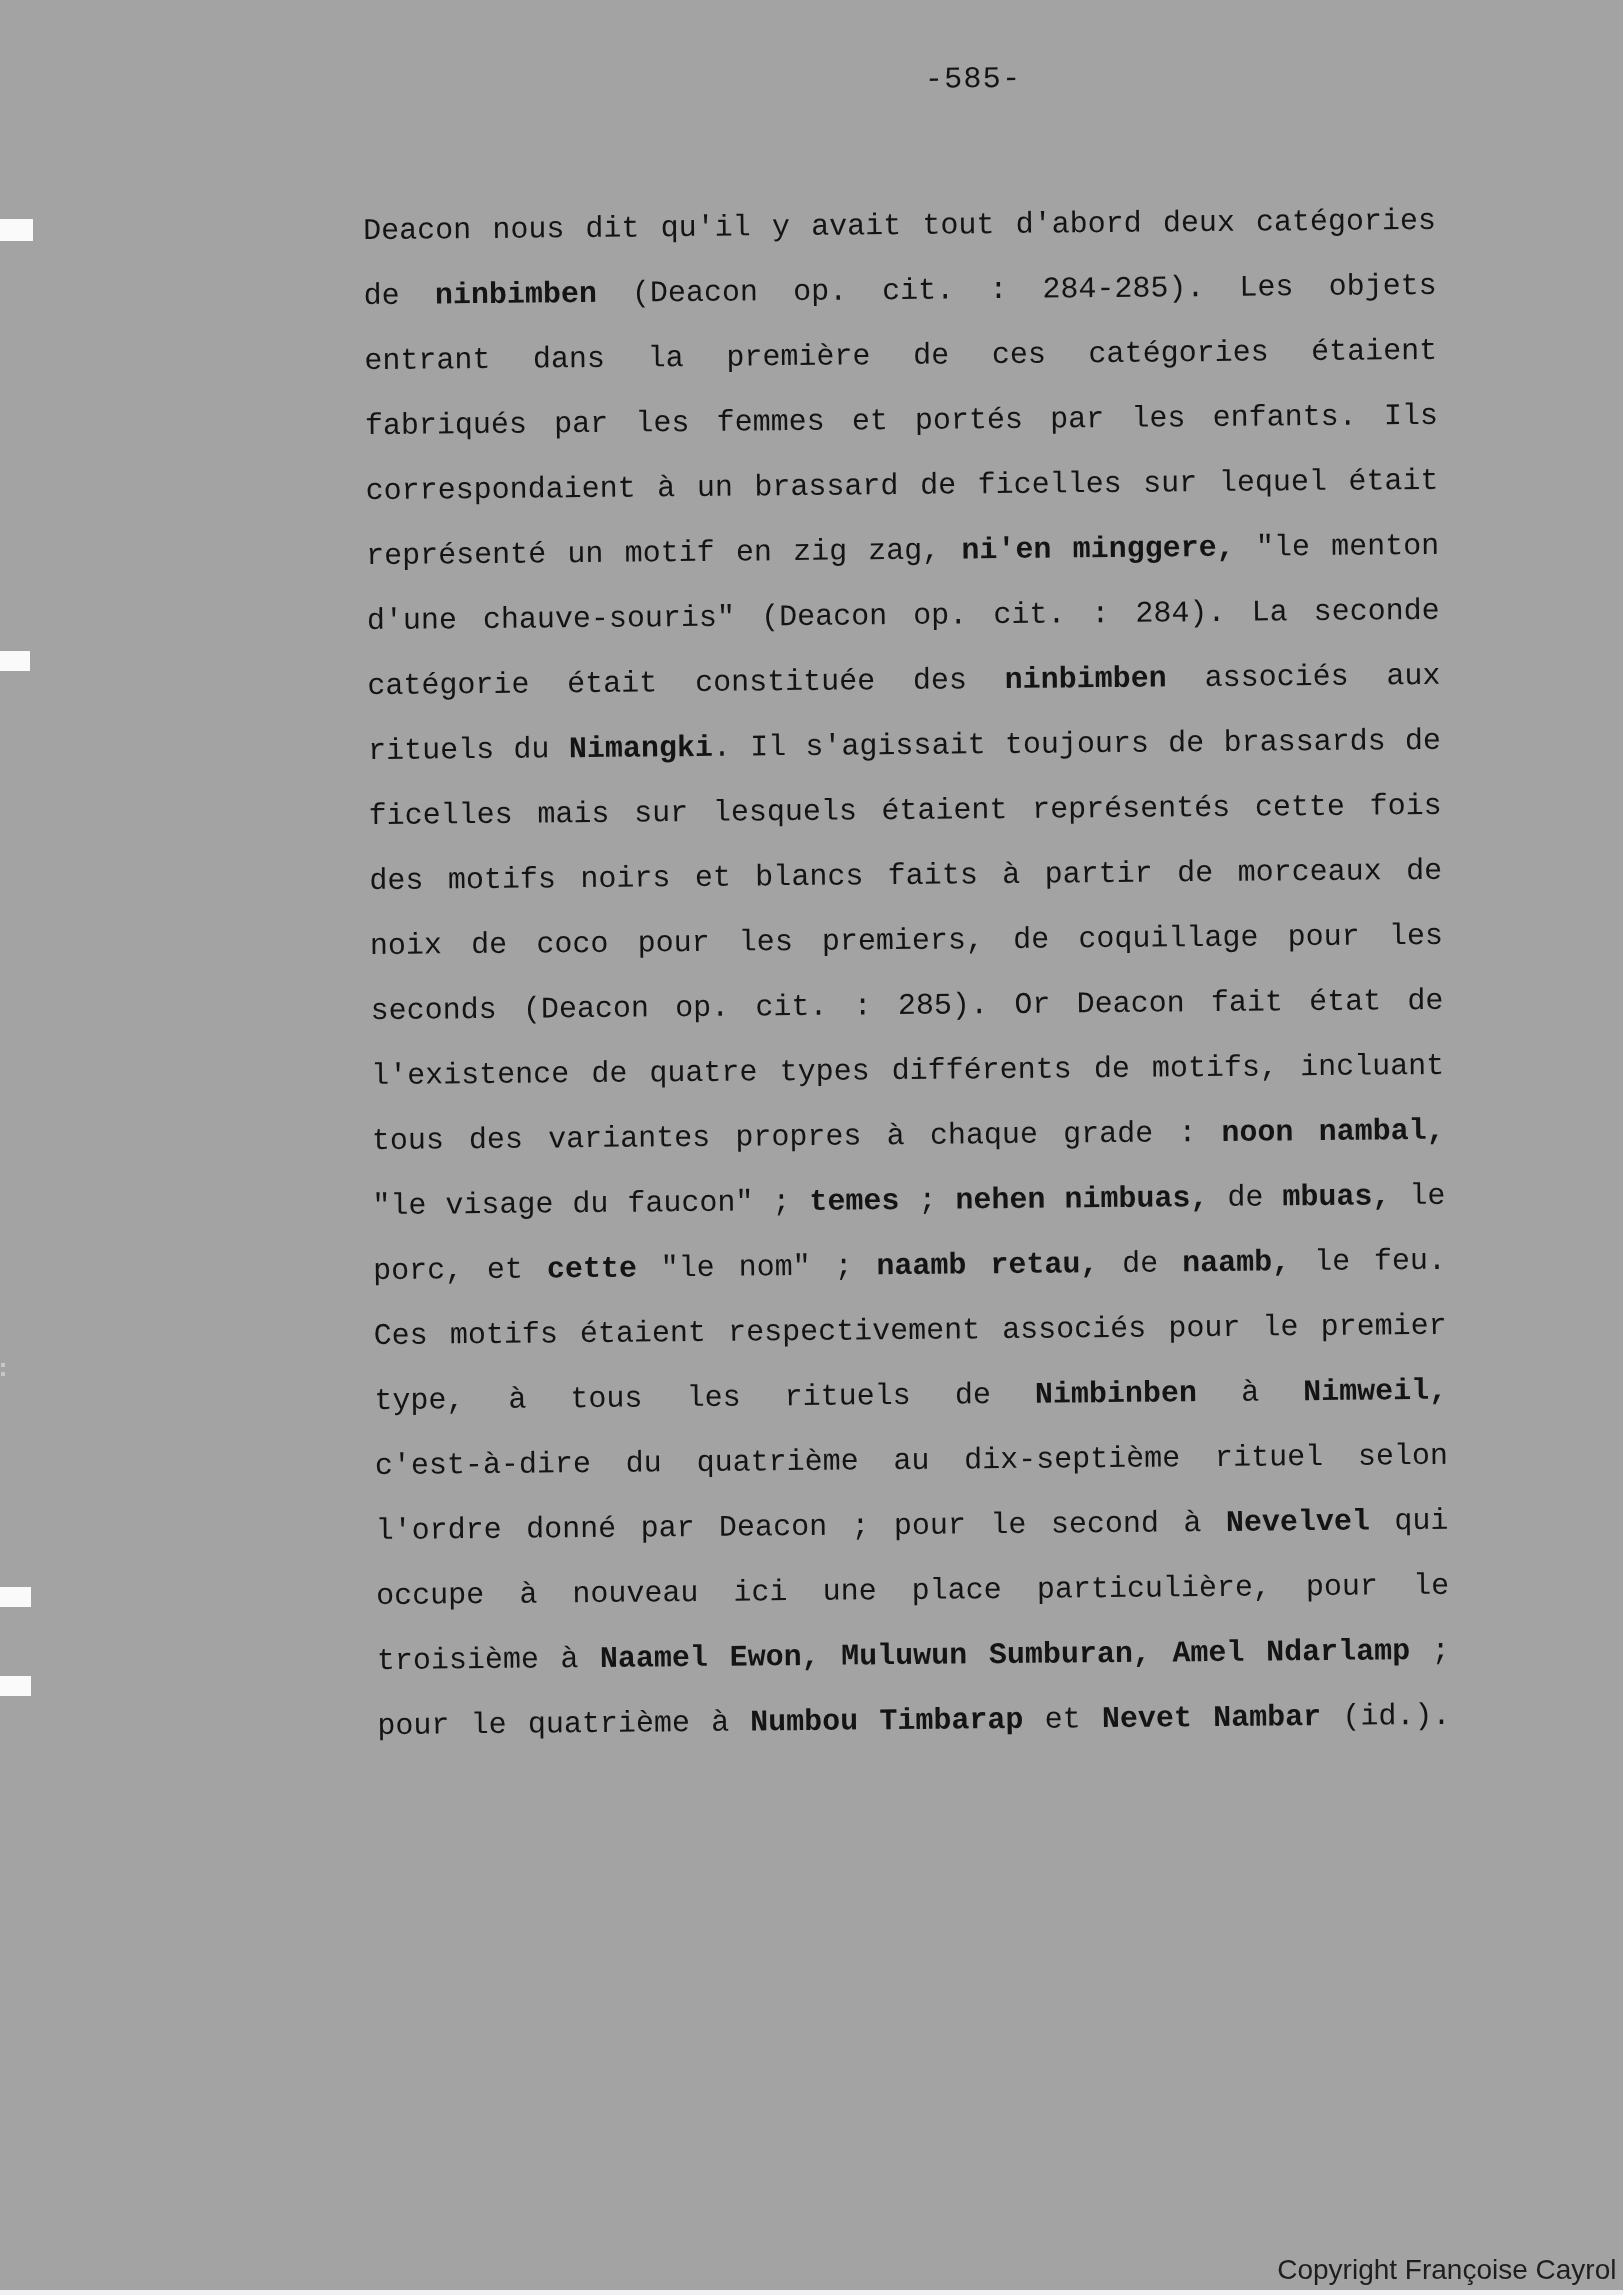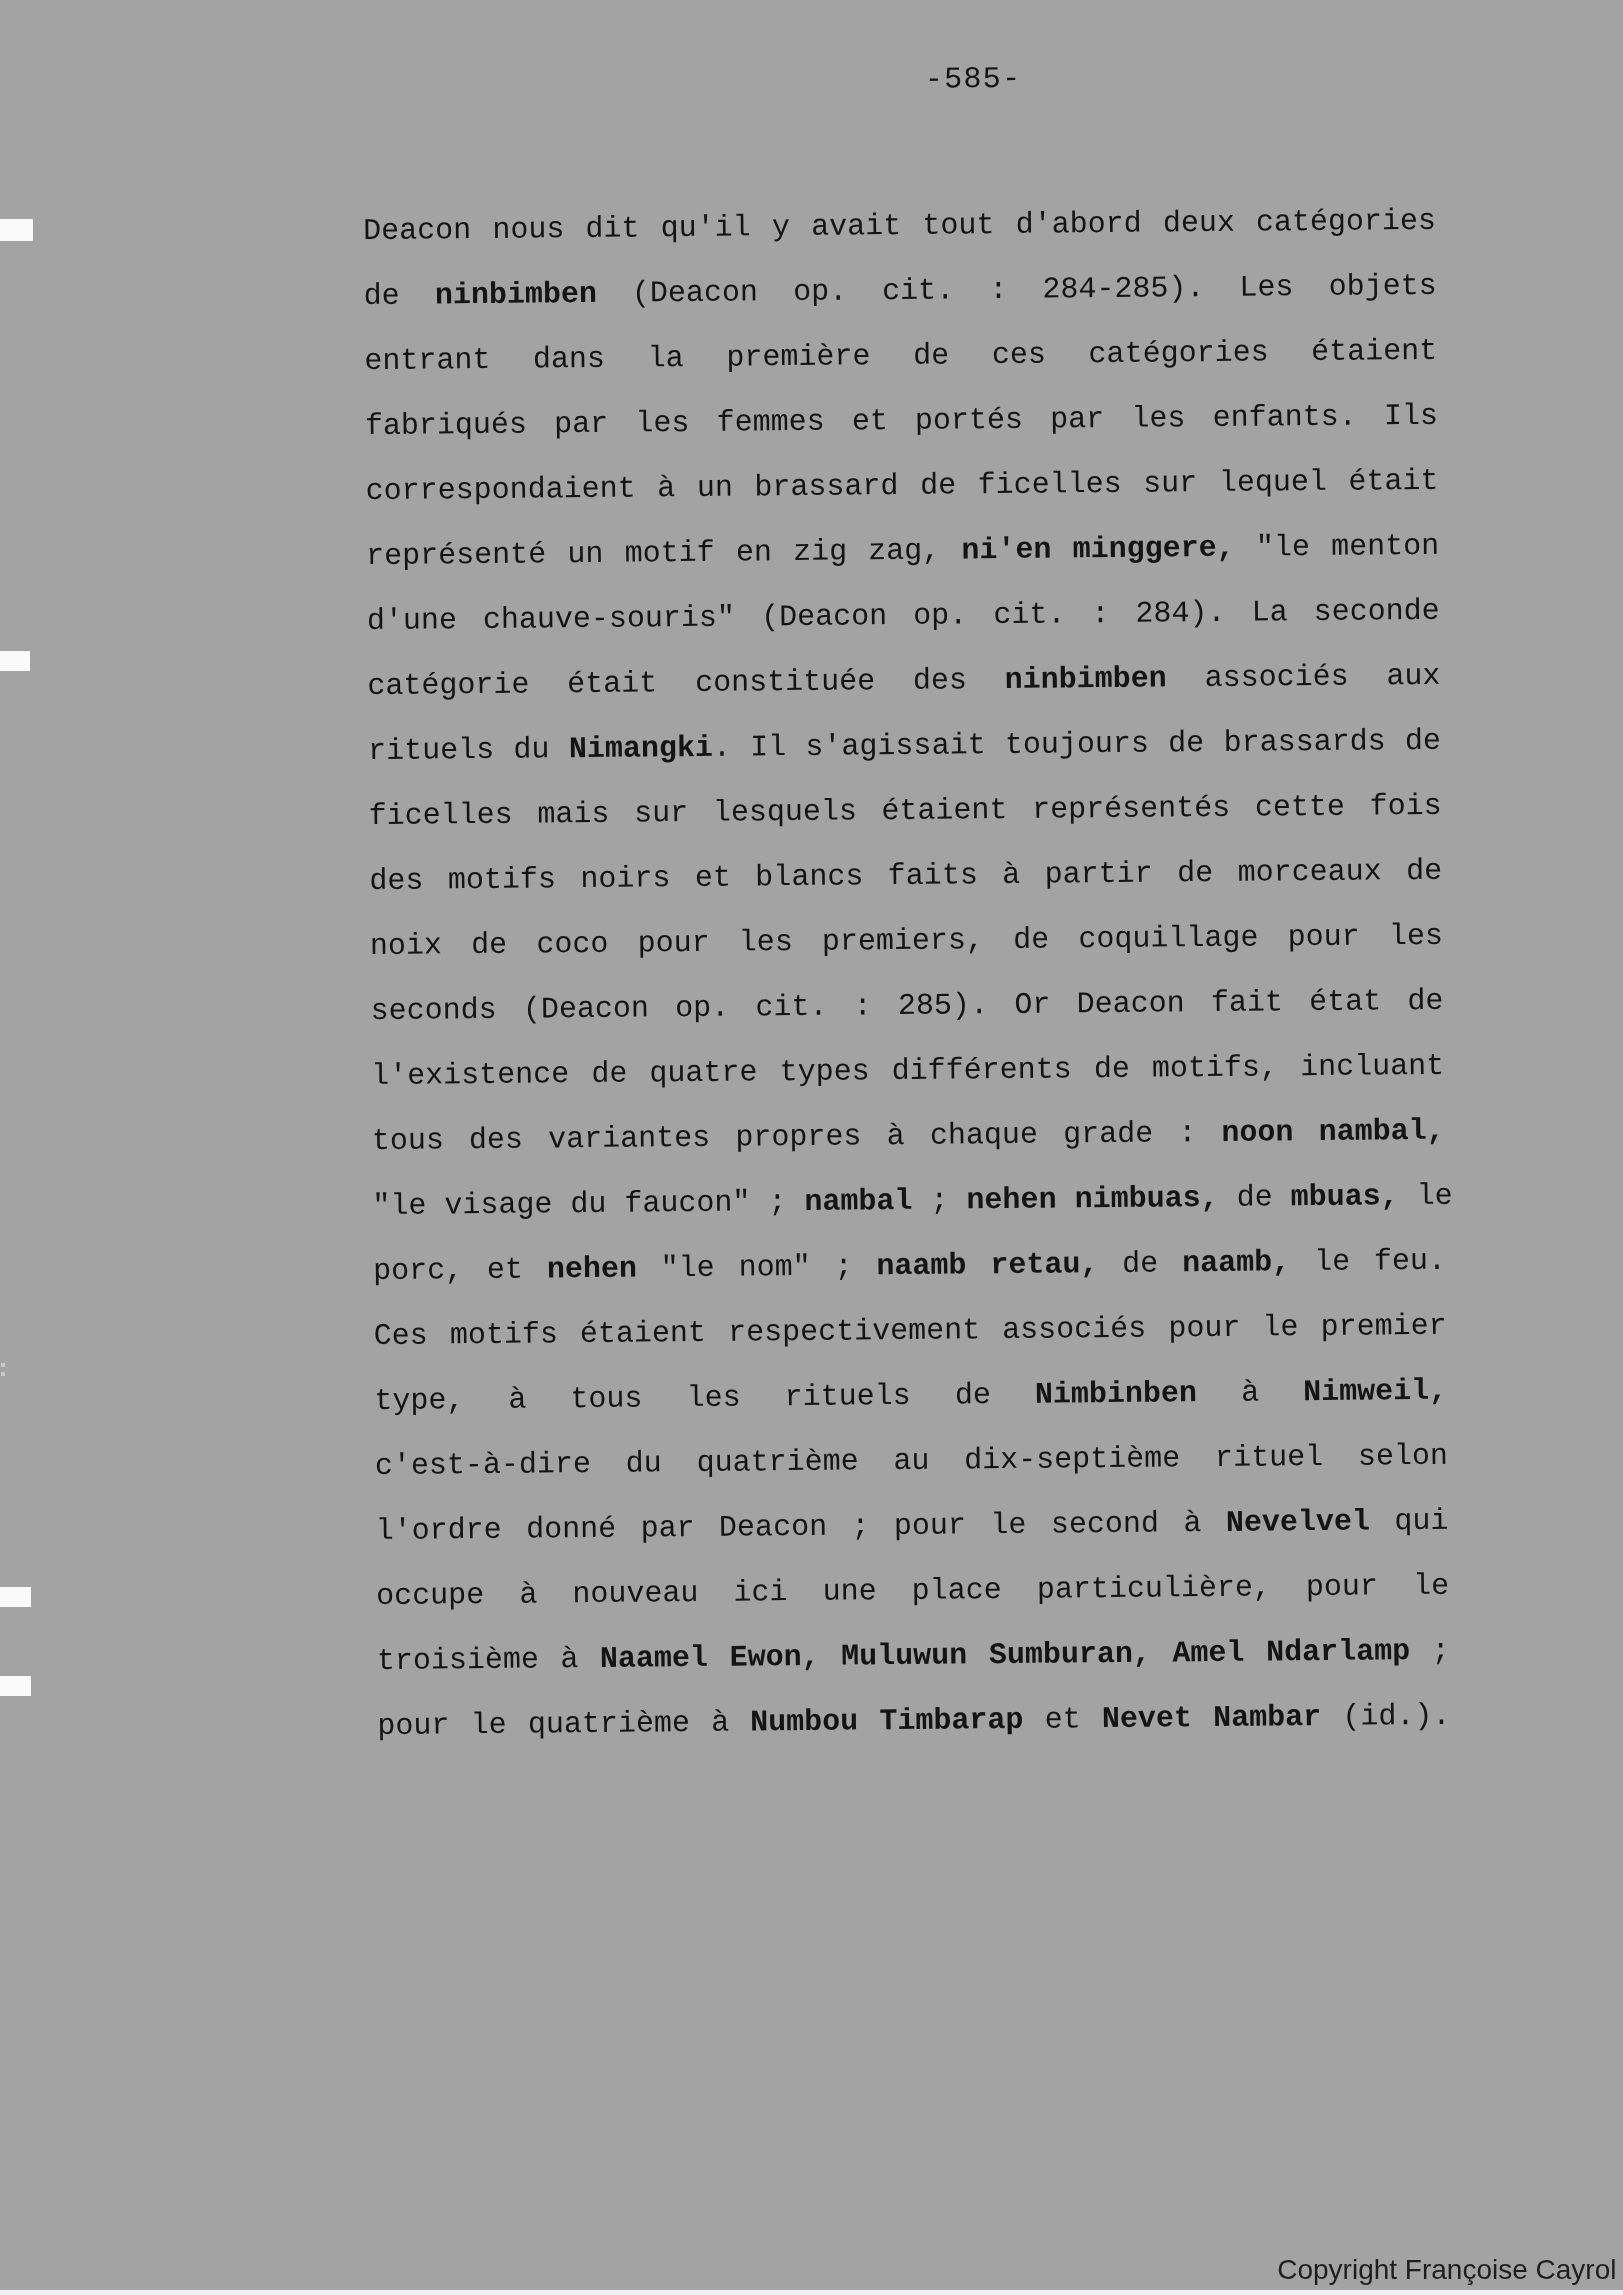--- a/index.html
+++ b/index.html
@@ -98,22 +98,22 @@
         <div class="line"><span>représenté un motif en zig zag, </span><span class="b">ni'en minggere,</span><span> "le menton</span></div>
         <div class="line"><span>d'une chauve-souris" (Deacon op. cit. : 284). La seconde</span></div>
         <div class="line"><span>catégorie était constituée des </span><span class="b">ninbimben</span><span> associés aux</span></div>
         <div class="line"><span>rituels du </span><span class="b">Nimangki</span><span>. Il s'agissait toujours de brassards de</span></div>
         <div class="line"><span>ficelles mais sur lesquels étaient représentés cette fois</span></div>
         <div class="line"><span>des motifs noirs et blancs faits à partir de morceaux de</span></div>
         <div class="line"><span>noix de coco pour les premiers, de coquillage pour les</span></div>
         <div class="line"><span>seconds (Deacon op. cit. : 285). Or Deacon fait état de</span></div>
         <div class="line"><span>l'existence de quatre types différents de motifs, incluant</span></div>
         <div class="line"><span>tous des variantes propres à chaque grade : </span><span class="b">noon nambal,</span></div>
-        <div class="line"><span>"le visage du faucon" ; </span><span class="b">nambal</span><span> ; </span><span class="b">nehen nimbuas,</span><span> de </span><span class="b">mbuas,</span><span> le</span></div>
-        <div class="line"><span>porc, et </span><span class="b">nehen</span><span> "le nom" ; </span><span class="b">naamb retau,</span><span> de </span><span class="b">naamb,</span><span> le feu.</span></div>
+        <div class="line"><span>"le visage du faucon" ; </span><span class="b">temes</span><span> ; </span><span class="b">nehen nimbuas,</span><span> de </span><span class="b">mbuas,</span><span> le</span></div>
+        <div class="line"><span>porc, et </span><span class="b">cette</span><span> "le nom" ; </span><span class="b">naamb retau,</span><span> de </span><span class="b">naamb,</span><span> le feu.</span></div>
         <div class="line"><span>Ces motifs étaient respectivement associés pour le premier</span></div>
         <div class="line"><span>type, à tous les rituels de </span><span class="b">Nimbinben</span><span> à </span><span class="b">Nimweil,</span></div>
         <div class="line"><span>c'est-à-dire du quatrième au dix-septième rituel selon</span></div>
         <div class="line"><span>l'ordre donné par Deacon ; pour le second à </span><span class="b">Nevelvel</span><span> qui</span></div>
         <div class="line"><span>occupe à nouveau ici une place particulière, pour le</span></div>
         <div class="line"><span>troisième à </span><span class="b">Naamel Ewon,</span><span> </span><span class="b">Muluwun Sumburan,</span><span> </span><span class="b">Amel Ndarlamp</span><span> ;</span></div>
         <div class="line"><span>pour le quatrième à </span><span class="b">Numbou Timbarap</span><span> et </span><span class="b">Nevet Nambar</span><span> (id.).</span></div>
       </div>
   </div>
 

